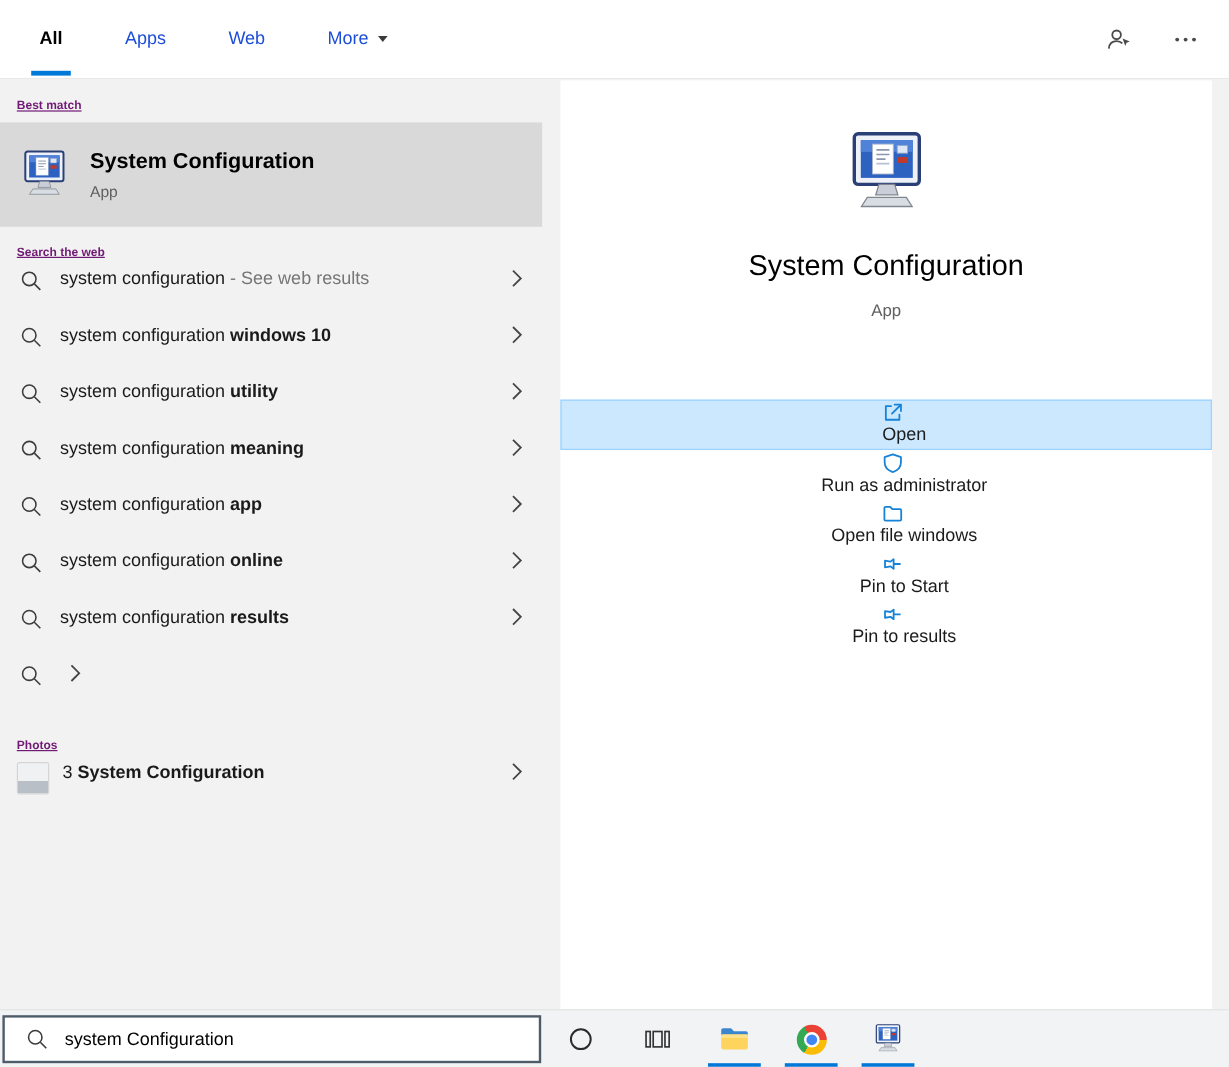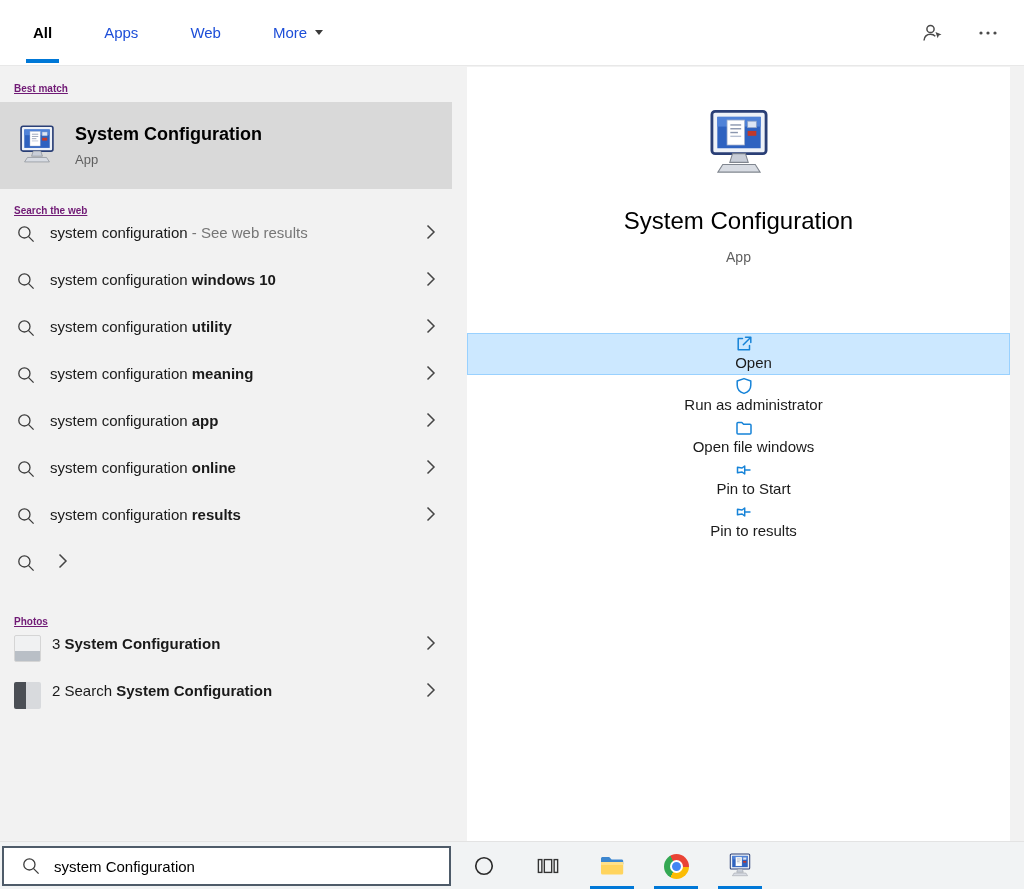--- a/index.html
+++ b/index.html
@@ -221,27 +221,20 @@
   <div>
 
   <div class="srow photo-row">
     <span class="photo-thumb thumb-1"></span>
     <span class="row-text"><span>3 </span><span class="c">System Configuration</span></span>
     <span class="chev"><svg viewBox="0 0 10 16" width="100%" height="100%">
             <polyline points="1.5,1.5 8,8 1.5,14.5" fill="none" stroke="#454545" stroke-width="1.5"></polyline>
           </svg></span>
   </div>
 
-  <div class="srow photo-row">
-    <span class="photo-thumb thumb-2"></span>
-    <span class="row-text"><span>2 Search </span><span class="c">System Configuration</span></span>
-    <span class="chev"><svg viewBox="0 0 10 16" width="100%" height="100%">
-            <polyline points="1.5,1.5 8,8 1.5,14.5" fill="none" stroke="#454545" stroke-width="1.5"></polyline>
-          </svg></span>
-  </div>
 </div>
 </div>
 
 <div class="right-panel">
   <div class="rp-header">
     <span class="rp-icon"><svg viewBox="0 0 72 66" width="100%" height="100%">
           <rect x="11" y="2" width="50" height="39" rx="3" fill="#eef2f8" stroke="#2a3f76" stroke-width="2.6"></rect>
           <rect x="16" y="7" width="40" height="29" fill="#2e62c0"></rect>
           <rect x="16" y="7" width="40" height="9" fill="#4f82d8"></rect>
           <rect x="25" y="10" width="16" height="23" fill="#ffffff" stroke="#aab6cc" stroke-width="0.7"></rect>

